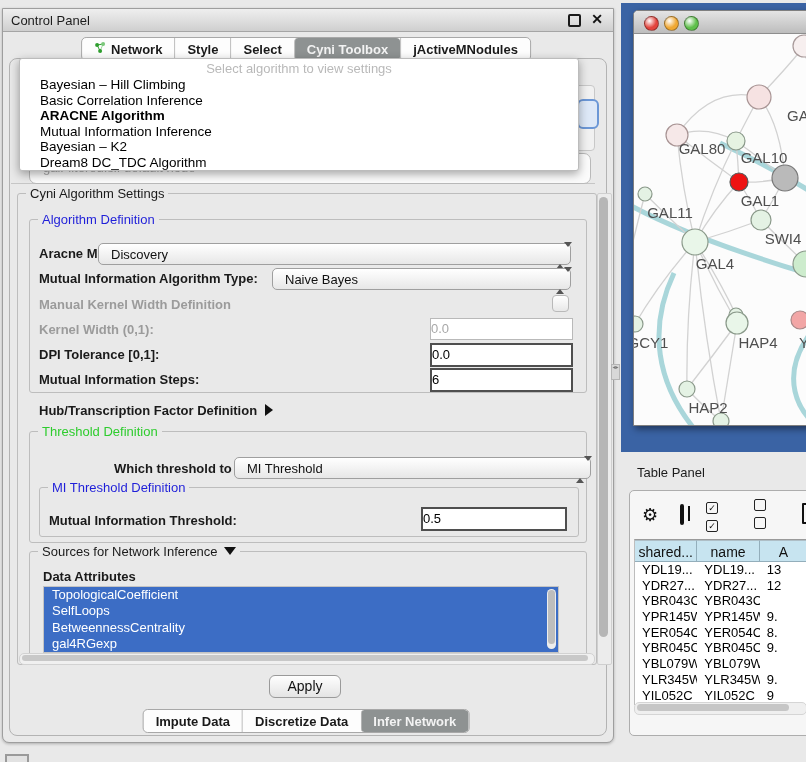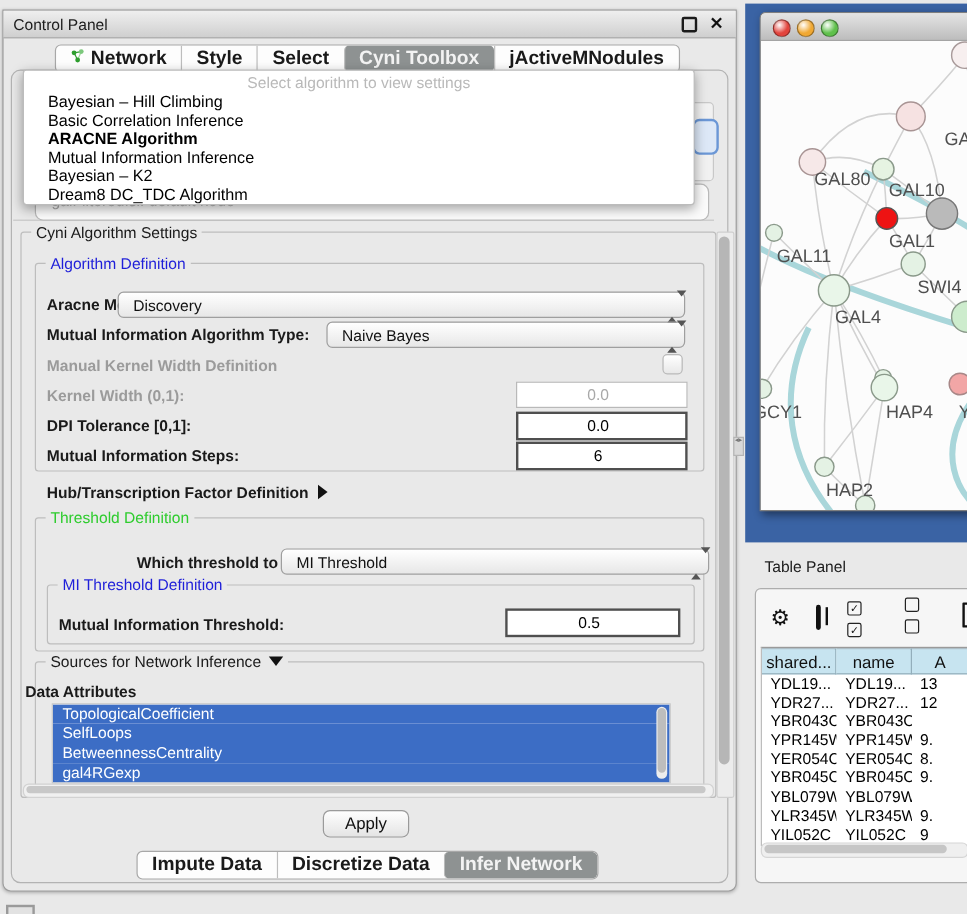--- a/index.html
+++ b/index.html
@@ -8,21 +8,21 @@
   #cp-window{position:absolute;left:2px;top:8px;width:610px;height:733px;background:#e9e9e9;
     border:1px solid #9e9e9e;border-radius:0 0 7px 7px;box-shadow:0 1px 3px rgba(0,0,0,.25);}
   #cp-titlebar{position:absolute;left:0;top:0;right:0;height:22px;
     background:linear-gradient(#efefef,#cfcfcf);border-bottom:1px solid #a5a5a5;}
   #cp-title{position:absolute;left:8px;top:4px;font-size:13px;color:#1c1c1c;}
   #cp-restore{position:absolute;right:32px;top:5px;width:9px;height:9px;border:2px solid #1a1a1a;border-radius:2px;cursor:default;}
   #cp-close{position:absolute;right:10px;top:2px;font-size:14px;font-weight:bold;color:#111;cursor:default;}
   
   .tabbar{position:absolute;display:flex;background:#fdfdfd;border:1px solid #a8a8a8;border-radius:5px;overflow:hidden;}
   #top-tabs{top:28px;left:303px;transform:translateX(-50%);height:22px;}
-  .tab{display:flex;align-items:center;gap:4px;padding:0 12px;font-size:16px;font-weight:bold;color:#1a1a1a;border-left:1px solid #bdbdbd;white-space:nowrap;}
+  .tab{display:flex;align-items:center;gap:4px;padding:0 12px;font-size:13px;font-weight:bold;color:#1a1a1a;border-left:1px solid #bdbdbd;white-space:nowrap;}
   .tab:first-child{border-left:none;}
   .tab.selected{background:#8e9292;color:#f3f3f3;border-radius:4px;}
   #content-panel{position:absolute;left:6px;top:49px;width:596px;height:676px;border:1px solid #b3b3b3;border-radius:8px;background:#e9e9e9;}
   #hline-top{position:absolute;left:8px;top:174px;width:584px;height:1px;background:#c6c6c6;}
   
   #behind-combo{position:absolute;left:26px;top:144px;width:560px;height:29px;border:1px solid #b9b9b9;border-radius:7px;background:#fbfbfb;}
   #behind-combo .txt{position:absolute;left:13px;top:6px;font-size:13px;color:#a9a9a9;white-space:nowrap;}
   #frag-group{position:absolute;left:554px;top:76px;width:36px;height:64px;border:1px solid #c8c8c8;border-radius:4px;background:#f1f1f1;}
   #frag-stepper{position:absolute;left:574px;top:90px;width:18px;height:26px;border:2px solid #6b97d6;border-radius:6px;background:#dde8f7;}
   
@@ -35,21 +35,21 @@
   .gtitle{position:absolute;top:-8px;left:8px;background:#e9e9e9;padding:0 4px;font-size:13px;color:#1a1a1a;white-space:nowrap;}
   .lbl{position:absolute;font-size:13px;font-weight:bold;color:#1a1a1a;white-space:nowrap;}
   .lbl.dis{color:#9b9b9b;}
   
   .combo{position:absolute;height:22px;border:1px solid #9f9f9f;border-radius:5px;background:linear-gradient(#ffffff,#e7e7e7);box-sizing:border-box;}
   .combo .val{position:absolute;left:12px;top:3px;font-size:13px;color:#111;white-space:nowrap;}
   .stepper{position:absolute;right:6px;top:3px;width:8px;}
   .arr-up{width:0;height:0;border-left:4px solid transparent;border-right:4px solid transparent;border-bottom:5px solid #555;margin-bottom:2px;}
   .arr-dn{width:0;height:0;border-left:4px solid transparent;border-right:4px solid transparent;border-top:5px solid #555;}
   
-  .field{position:absolute;height:20px;background:#ffffff;text-align:center;font-size:13px;padding-right:6px;line-height:20px;box-sizing:content-box;}
+  .field{position:absolute;height:20px;background:#ffffff;text-align:left;font-size:13px;padding-right:6px;line-height:20px;box-sizing:content-box;}
   .field.dark{border:2px solid #4f4f4f;color:#000;}
   .field.dis{border:1px solid #b9b9b9;color:#a8a8a8;}
   .checkbox{position:absolute;width:15px;height:15px;border:1px solid #b9b9b9;border-radius:4px;background:linear-gradient(#ffffff,#e8e8e8);}
   
   .vscroll{position:absolute;width:13px;background:#ececec;border:1px solid #cfcfcf;border-radius:2px;}
   .vthumb{position:absolute;left:1px;width:9px;background:#b6b6b6;border-radius:5px;}
   .hscroll{position:absolute;height:10px;background:#f0f0f0;border:1px solid #d2d2d2;border-radius:5px;}
   .hthumb{position:absolute;top:1px;height:6px;background:#c8c8c8;border-radius:4px;}
   
   #attr-list{position:absolute;left:40px;top:577px;width:514px;height:65px;background:#ffffff;border:1px solid #c4c4c4;overflow:hidden;}
@@ -189,21 +189,21 @@
     </div>
     <div class="group" style="left:36px;top:478px;width:538px;height:48px;">
       <span class="gtitle" style="color:#1f1fd9;">MI Threshold Definition</span>
     </div>
     <span class="lbl" style="left:46px;top:504px;">Mutual Information Threshold:</span>
     <div class="field dark" style="left:418px;top:498px;width:136px;">0.5</div>
 
     <div class="group" style="left:26px;top:542px;width:556px;height:108px;">
       <span class="gtitle"><span>Sources for Network Inference</span><span class="arrow-down"></span></span>
     </div>
-    <span class="lbl" style="left:18px;top:560px;">Data Attributes</span>
+    <span class="lbl" style="left:40px;top:560px;">Data Attributes</span>
     <div id="attr-list">
       <div class="attr-item" style="background: rgb(60, 109, 197);">TopologicalCoefficient</div>
         <div class="attr-item" style="background: rgb(60, 109, 197);">SelfLoops</div>
         <div class="attr-item" style="background: rgb(60, 109, 197);">BetweennessCentrality</div>
         <div class="attr-item" style="background: rgb(60, 109, 197);">gal4RGexp</div>
         <div id="attr-vscroll">
           <div id="attr-vthumb"></div>
         </div>
     </div>
     <div class="hscroll" style="left:16px;top:644px;width:574px;">

